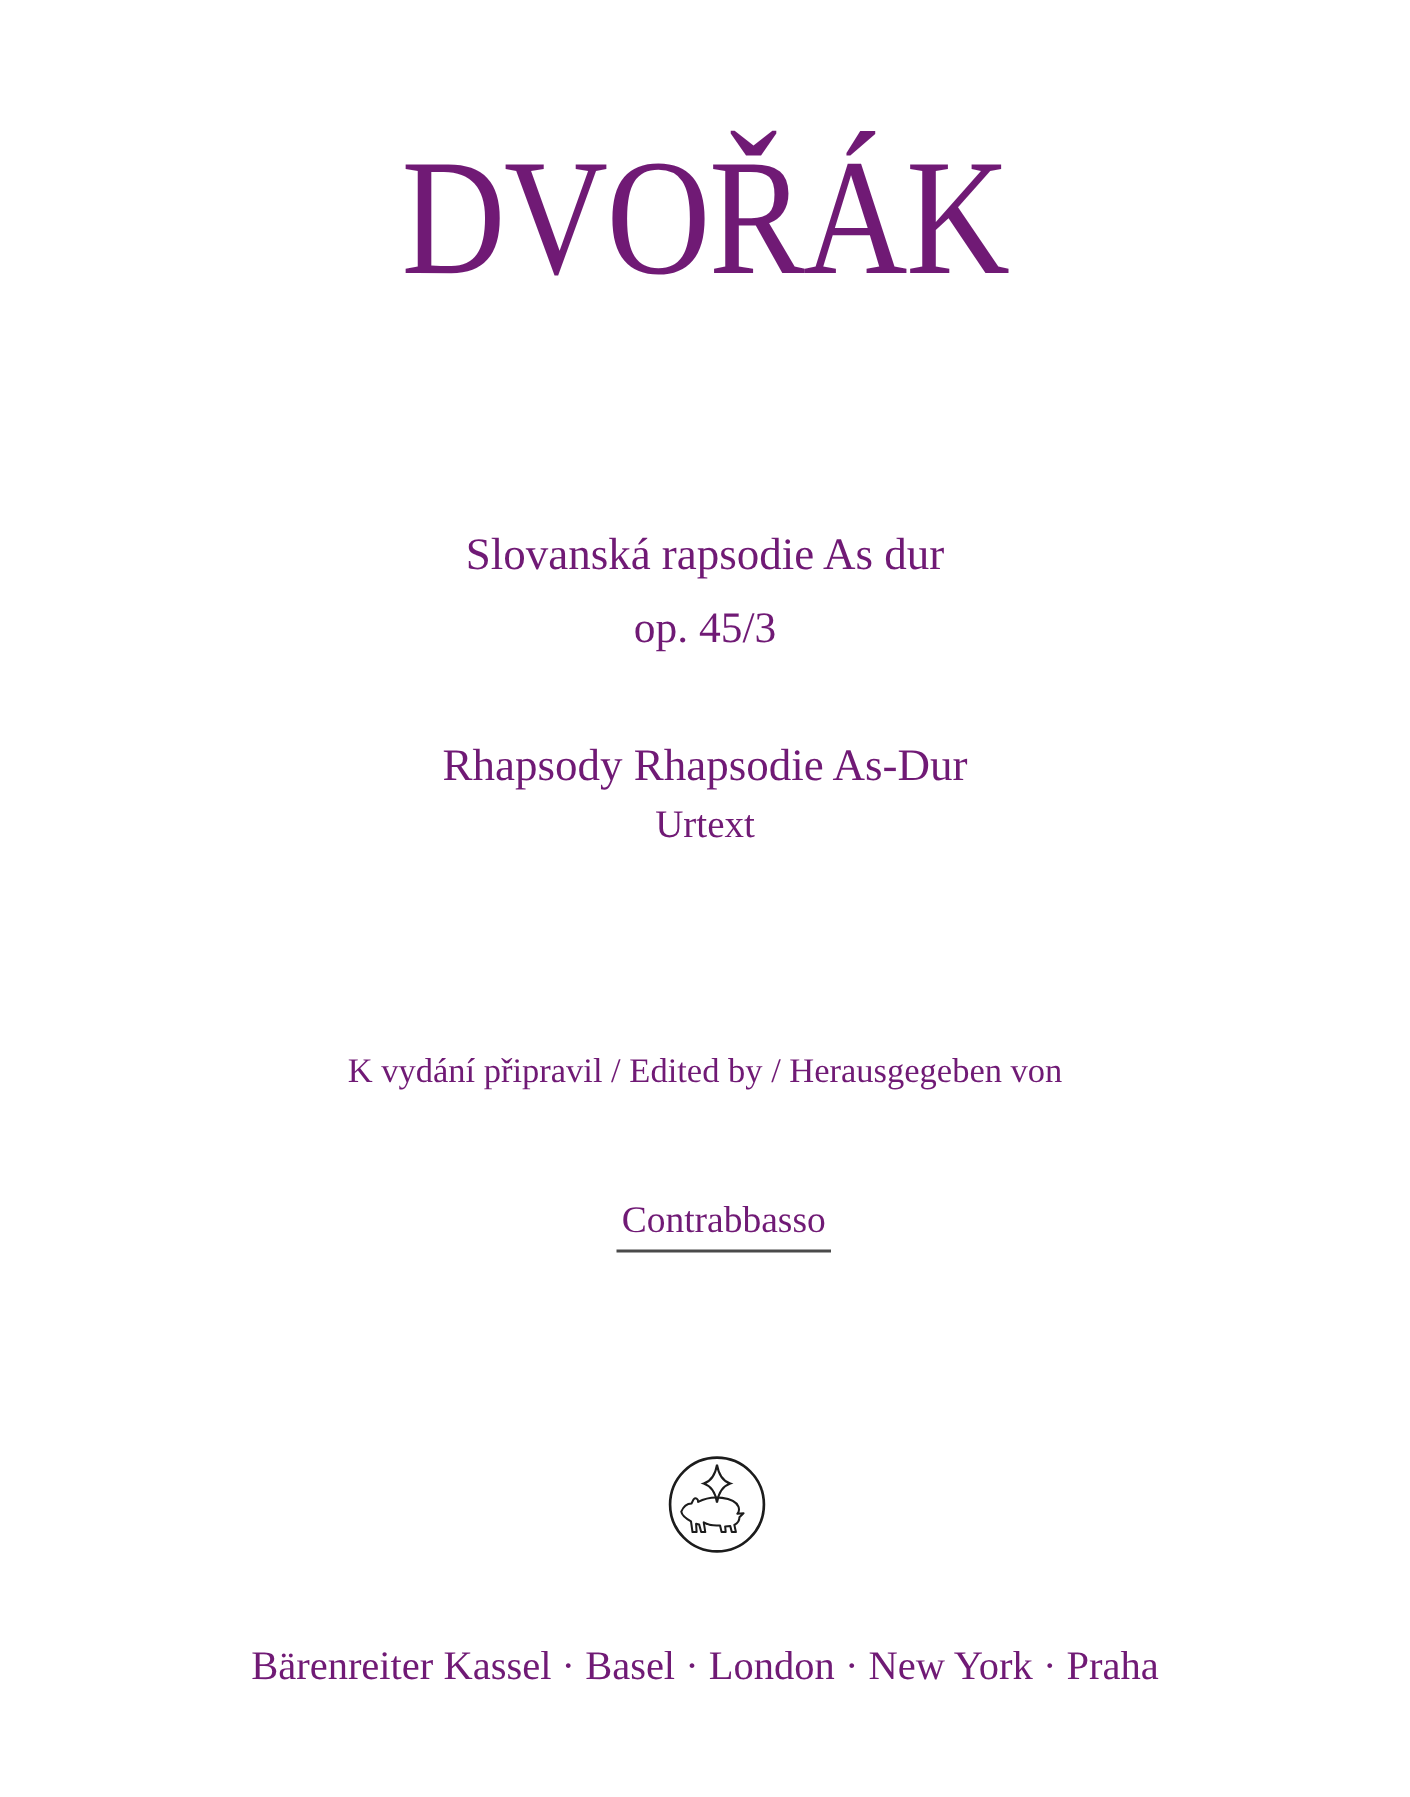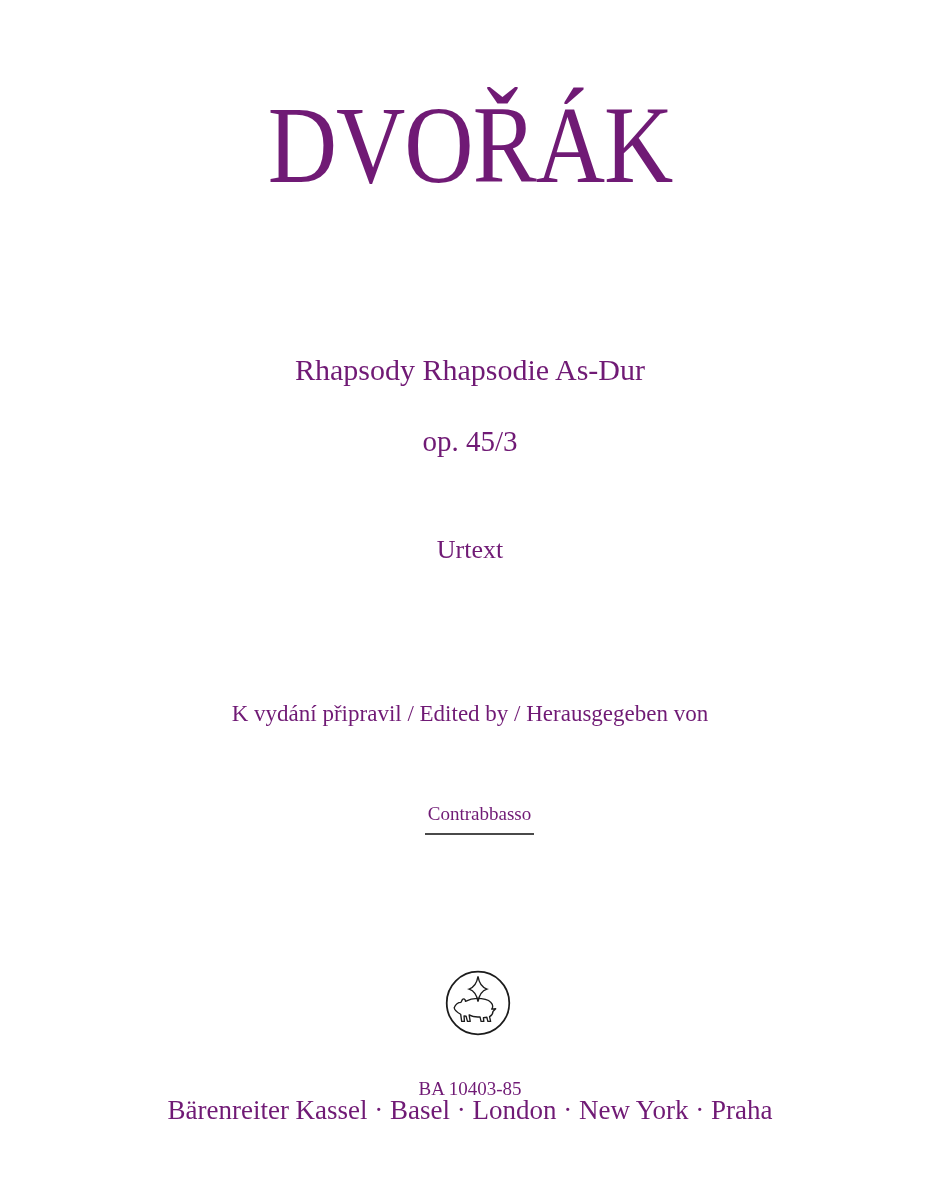--- a/index.html
+++ b/index.html
@@ -32,38 +32,38 @@
     transform: scaleY(1.15);
     transform-origin: 50% 0;
     font-weight: 400;
   }
   .work-titles {
     top: 252px;
     font-size: 30px;
     line-height: 47px;
   }
   .opus {
-    top: 424px;
+    top: 402px;
     font-size: 29px;
     line-height: 34px;
   }
   .urtext {
     top: 534px;
     font-size: 26px;
     line-height: 32px;
   }
   .editor {
     top: 634px;
     font-size: 23px;
     line-height: 32px;
     text-align: center;
   }
   .part {
     top: 772px;
-    font-size: 19px;
+    font-size: 25px;
     line-height: 28px;
   }
   .part .underlined {
     display: inline-block;
     padding: 0 3px 5px 3px;
     border-bottom: 2px solid #4a4a4a;
   }
   .logo-wrap {
     top: 969px;
     line-height: 0;
@@ -84,20 +84,21 @@
   }
 </style>
 </head>
 <body>
 
 <div class="page">
 
   <div class="centered composer">DVOŘÁK</div>
 
   <div class="centered work-titles">
+    <div>Slovanská rapsodie As dur</div>
     <div>Rhapsody Rhapsodie As-Dur</div>
   </div>
 
   <div class="centered opus">op. 45/3</div>
 
   <div class="centered urtext">Urtext</div>
 
   <div class="centered editor">
     <div>K vydání připravil / Edited by / Herausgegeben von</div>
   </div>
@@ -123,15 +124,14 @@
                L58 71.5 L58.5 77 L54.5 77 L53 70.5
                C47 71, 41 70, 37 67.5
                L38.5 77 L34.5 77 L32.5 69.5
                L29.5 69 L30 77 L26 77 L24.5 66.5
                C20 64, 15.5 61, 15 57 Z"></path>
     </svg>
   </div>
 
   <div class="centered imprint">Bärenreiter Kassel · Basel · London · New York · Praha</div>
 
-  <div class="centered catalog">BA 10403-85</div>
 
 </div>
 
 </body></html>

